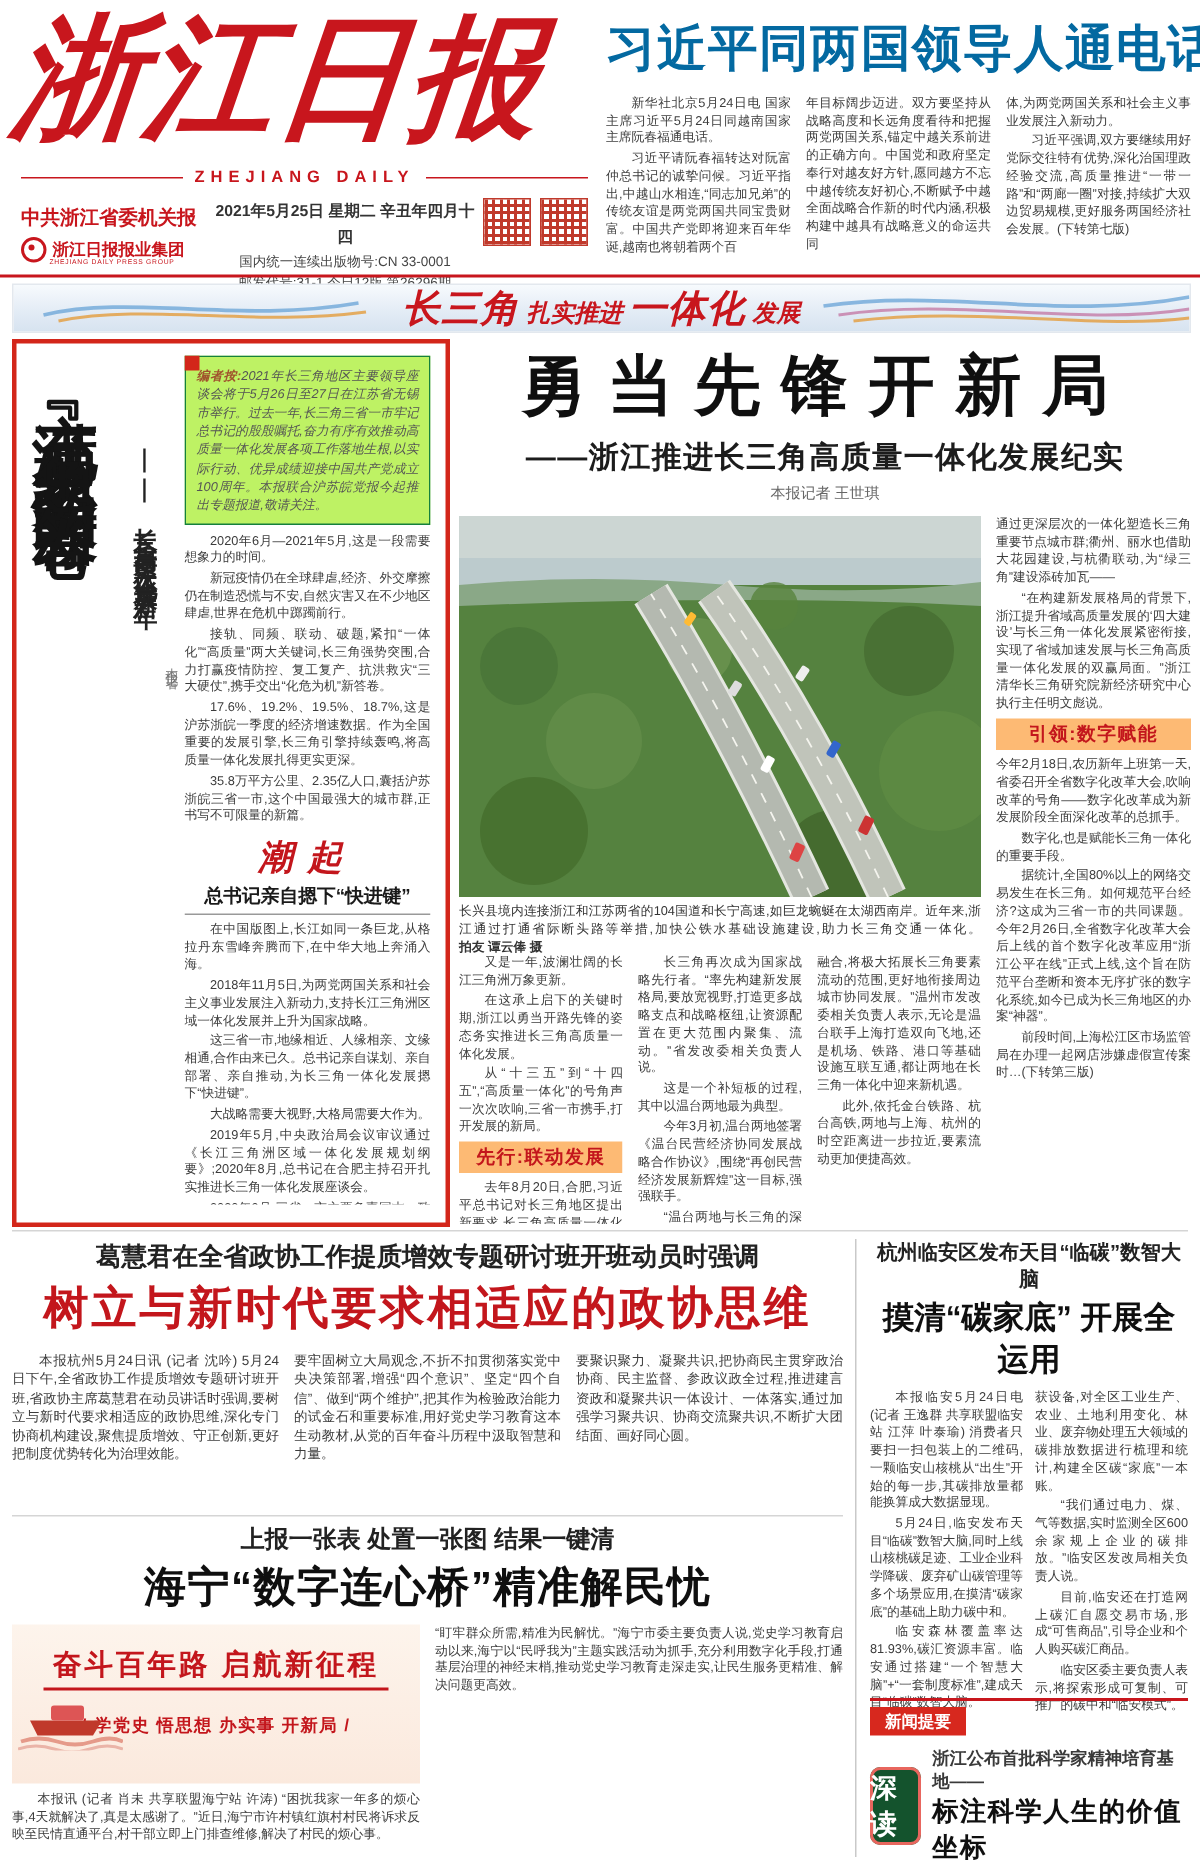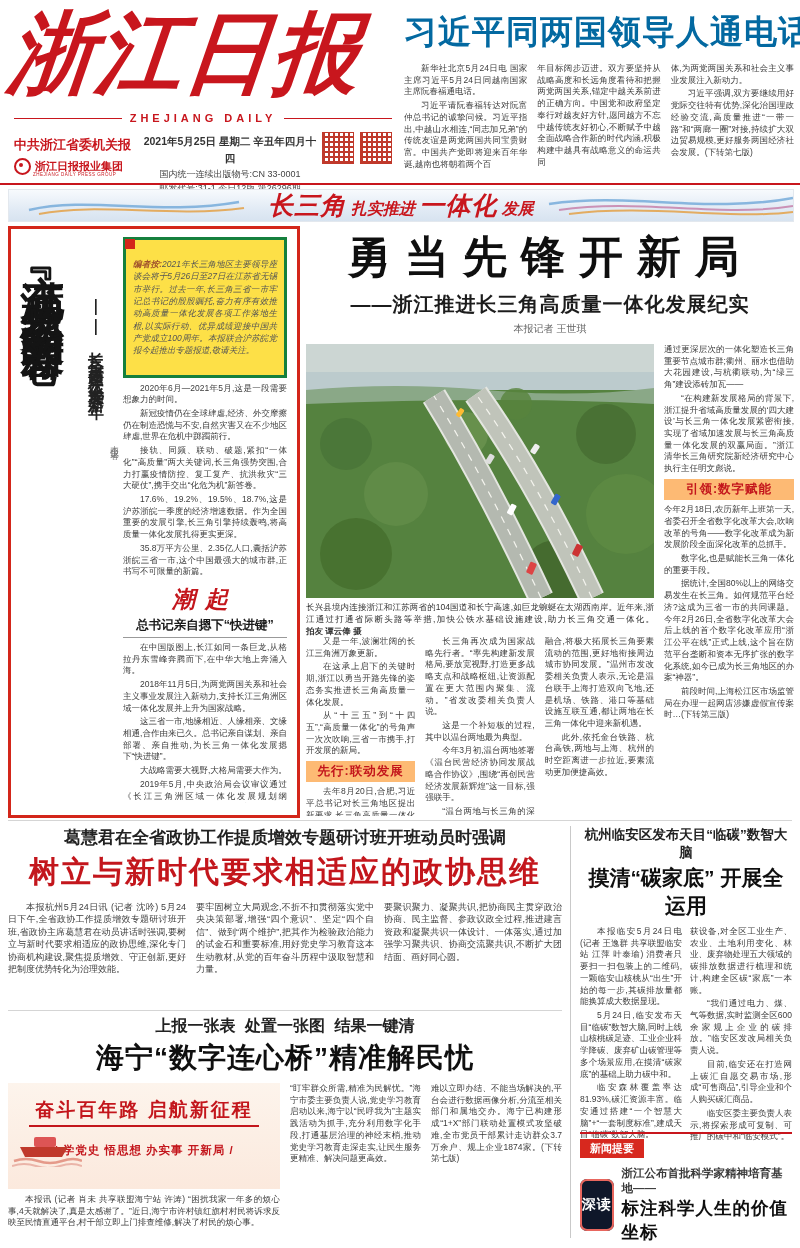--- a/index.html
+++ b/index.html
@@ -37,21 +37,21 @@
           border:1px solid #e3e8ee;display:flex;align-items:center;justify-content:center;overflow:hidden;}
   .banner-text{color:#c8161d;white-space:nowrap;z-index:2;}
   .bt-big{font-size:25px;font-weight:900;font-style:italic;letter-spacing:1px;}
   .bt-small{font-size:16px;font-weight:bold;font-style:italic;}
   
   .feature-box{border:3px solid #d3261a;background:#fff;}
   .vert{writing-mode:vertical-rl;}
   .vhl{font-size:44px;font-weight:900;color:#141414;line-height:1;letter-spacing:7px;}
   .vsub{font-size:16px;font-weight:bold;color:#222;letter-spacing:4px;}
   .vby{font-size:8.5px;color:#777;letter-spacing:2px;}
-  .editor-note{border:3px solid #15803d;background:#fde047;padding:18px 7px;position:relative;}
+  .editor-note{border:1px solid #15803d;background:#bef264;padding:6px 7px;position:relative;}
   .editor-note::before{content:"";position:absolute;left:-1px;top:-1px;width:10px;height:10px;background:#d3261a;}
   .note-label{color:#a0522d;font-weight:bold;}
   .note-text{font-size:8.5px;line-height:1.45;color:#555;text-align:justify;font-style:italic;}
   .script-hdr{color:#c3161c;font-size:23px;font-weight:900;font-style:italic;letter-spacing:10px;text-align:center;margin:6px 0 2px;}
   .sub-hdr{font-size:12.5px;font-weight:900;color:#1a1a1a;text-align:center;border-bottom:1px solid #999;padding-bottom:3px;margin-bottom:4px;}
   
   .main-hl{font-size:44px;font-weight:900;color:#0f0f0f;letter-spacing:14px;text-align:center;white-space:nowrap;}
   .main-sub{font-size:20px;font-weight:bold;color:#1c1c1c;text-align:center;letter-spacing:1px;}
   .main-by{font-size:10px;color:#666;text-align:center;}
   .sect-strip{background:#fdba74;color:#c3161c;font-weight:900;font-size:12.5px;text-align:center;
@@ -63,21 +63,21 @@
   .red-hl{color:#c3161c;font-weight:900;text-align:center;}
   .black-hl{color:#0f0f0f;font-weight:900;text-align:center;}
   .vr{width:1px;background:#c9c9c9;}
   .hr-light{height:1px;background:#d5d5d5;}
   
   .cent{background:linear-gradient(180deg,#fdf4ec,#fbe9dd);position:relative;overflow:hidden;}
   .cent-title{color:#c3161c;font-weight:900;font-size:19px;letter-spacing:2px;text-align:center;border-bottom:2px solid #c3161c;display:inline-block;padding:0 6px 2px;}
   .cent-sub{color:#c3161c;font-size:11.5px;font-weight:bold;text-align:center;letter-spacing:1px;}
   
   .digest-tag{display:inline-block;background:#d7281e;color:#fff;font-weight:bold;font-size:11px;padding:2px 10px;}
-  .digest-icon{width:40px;height:52px;background:#0f172a;border-radius:7px;color:#fff;font-weight:900;font-size:14px;
+  .digest-icon{width:40px;height:52px;background:#14532d;border-radius:7px;color:#fff;font-weight:900;font-size:18px;
                display:flex;align-items:center;justify-content:center;letter-spacing:1px;box-shadow:inset 0 0 0 2px #e8665e;}
   .digest-kicker{font-size:11.5px;font-weight:bold;color:#3a3a3a;}
   .digest-hl{font-size:17.5px;font-weight:900;color:#0f0f0f;letter-spacing:1px;}
 </style>
 </head>
 <body>
 
 <div id="page">
 
   <div class="abs" style="left:14px;top:8px;width:382px;height:108px;">
@@ -261,21 +261,21 @@
         </div>
       <div class="body-txt col cont" style="font-size:9px;">
           <p class="para">要聚识聚力、凝聚共识,把协商民主贯穿政治协商、民主监督、参政议政全过程,推进建言资政和凝聚共识一体设计、一体落实,通过加强学习聚共识、协商交流聚共识,不断扩大团结面、画好同心圆。</p>
         </div>
     </div>
   </div>
 
   <div class="abs hr-light" style="left:8px;top:1010px;width:554px;"></div>
 
   <div class="abs" style="left:8px;top:1016px;width:554px;height:226px;">
-    <div class="kicker" style="font-size:16px;font-family:Liberation Mono, monospace;">上报一张表 处置一张图 结果一键清</div>
+    <div class="kicker" style="font-size:16px;">上报一张表 处置一张图 结果一键清</div>
     <div class="black-hl" style="font-size:28px;margin-top:2px;letter-spacing:1px;">海宁“数字连心桥”精准解民忧</div>
     <div style="display:flex;gap:10px;margin-top:6px;height:158px;">
       <div style="width:272px;display:flex;flex-direction:column;">
         <div class="cent" style="height:92px;padding-top:14px;">
           <svg class="abs" style="left:4px;top:34px;" width="70" height="50">
             <path d="M8,30 L56,30 L50,40 L13,40 Z" fill="#c0392b"></path>
             <rect x="22" y="20" width="22" height="10" rx="2" fill="#d55"></rect>
             <path d="M2,44 Q14,40 26,44 T50,44 T70,44" stroke="#e59a8a" stroke-width="2.5" fill="none"></path>
             <path d="M0,49 Q12,45 24,49 T48,49 T70,49" stroke="#eab4a8" stroke-width="2" fill="none"></path>
           </svg>
@@ -284,23 +284,20 @@
           </div>
           <div class="cent-sub" style="margin-top:16px;">/ 学党史 悟思想 办实事 开新局 /</div>
         </div>
         <div class="body-txt col" style="margin-top:5px;flex:1;">
             <p class="para">本报讯 (记者 肖未 共享联盟海宁站 许涛) “困扰我家一年多的烦心事,4天就解决了,真是太感谢了。”近日,海宁市许村镇红旗村村民将诉求反映至民情直通平台,村干部立即上门排查维修,解决了村民的烦心事。</p>
           </div>
       </div>
       <div class="body-txt col cont" style="flex:1;">
           <p class="para">“盯牢群众所需,精准为民解忧。”海宁市委主要负责人说,党史学习教育启动以来,海宁以“民呼我为”主题实践活动为抓手,充分利用数字化手段,打通基层治理的神经末梢,推动党史学习教育走深走实,让民生服务更精准、解决问题更高效。</p>
         </div>
-      <div class="body-txt col cont" style="flex:1;">
-          <p class="para">难以立即办结、不能当场解决的,平台会进行数据画像分析,分流至相关部门和属地交办。海宁已构建形成“1+X”部门联动处置模式攻坚破难,全市党员干部累计走访群众3.7万余户、规上企业1874家。(下转第七版)</p>
-        </div>
     </div>
   </div>
 
   <div class="abs" style="left:580px;top:826px;width:212px;height:300px;">
     <div class="kicker" style="font-size:13.5px;">杭州临安区发布天目“临碳”数智大脑</div>
     <div class="black-hl" style="font-size:21px;margin-top:2px;">摸清“碳家底” 开展全运用</div>
     <div style="display:flex;gap:8px;margin-top:6px;height:246px;">
       <div class="body-txt col" style="flex:1;">
           <p class="para">本报临安5月24日电 (记者 王逸群 共享联盟临安站 江萍 叶泰瑜) 消费者只要扫一扫包装上的二维码,一颗临安山核桃从“出生”开始的每一步,其碳排放量都能换算成大数据显现。</p>
           <p class="para">5月24日,临安发布天目“临碳”数智大脑,同时上线山核桃碳足迹、工业企业科学降碳、废弃矿山碳管理等多个场景应用,在摸清“碳家底”的基础上助力碳中和。</p>

